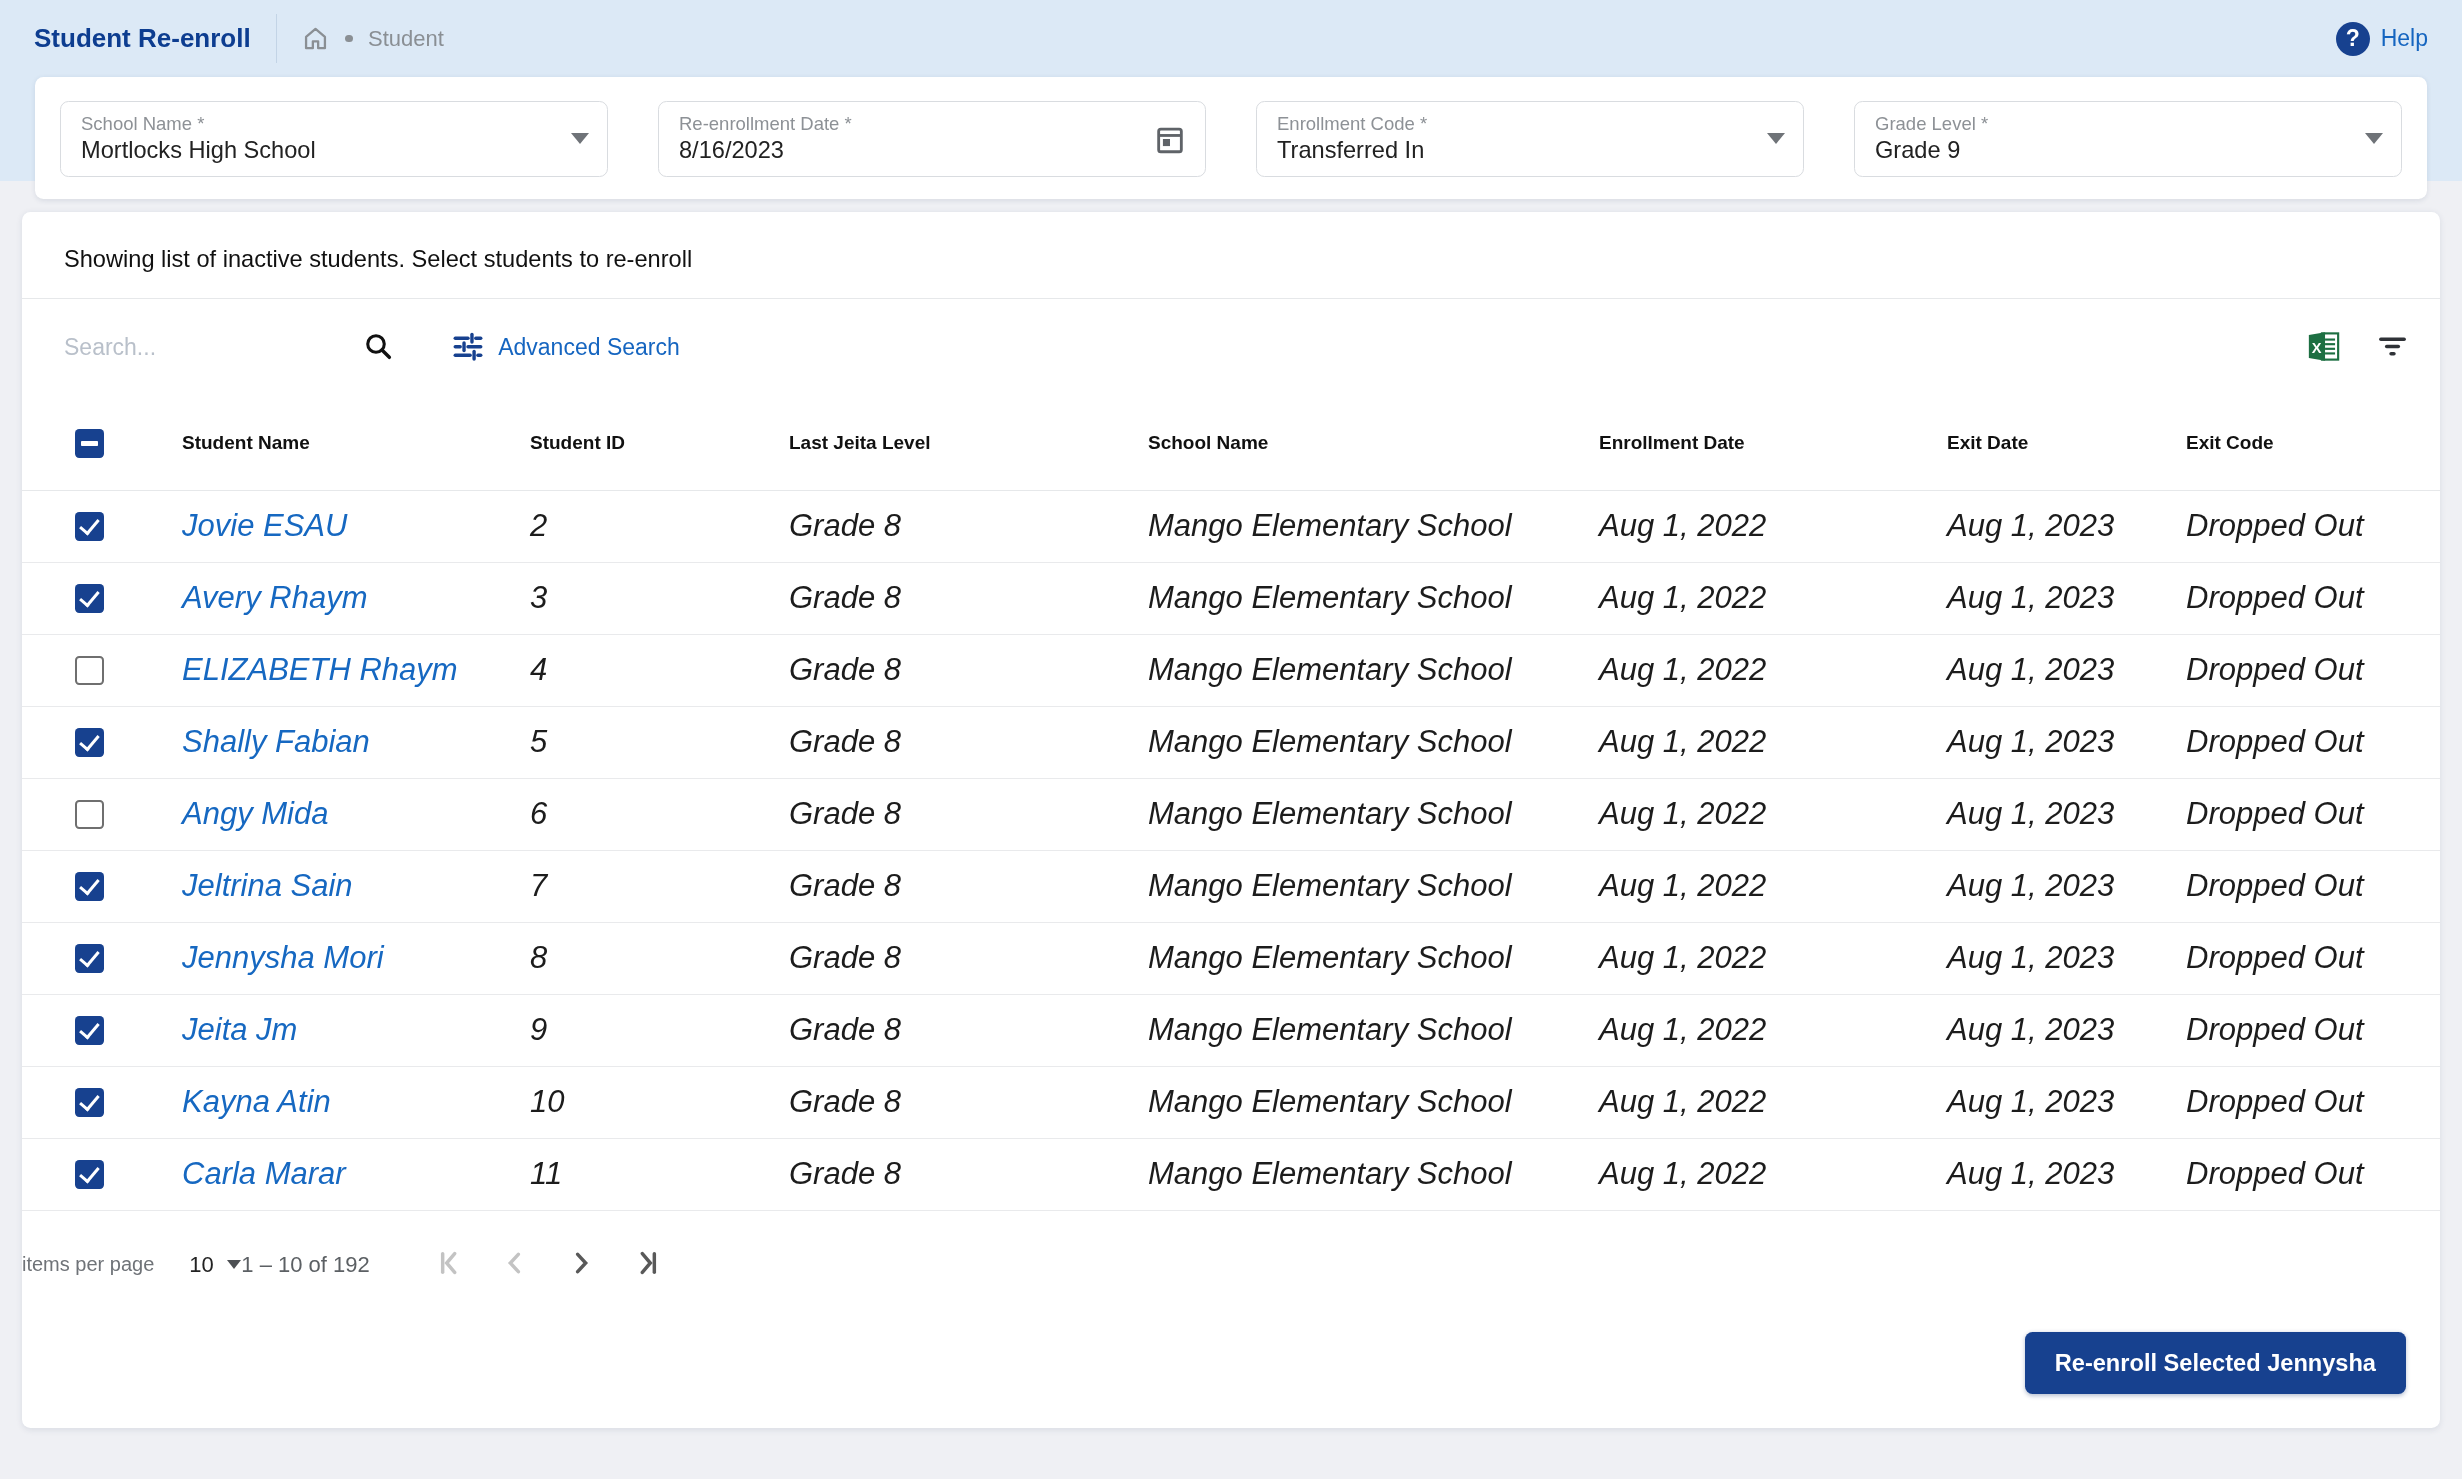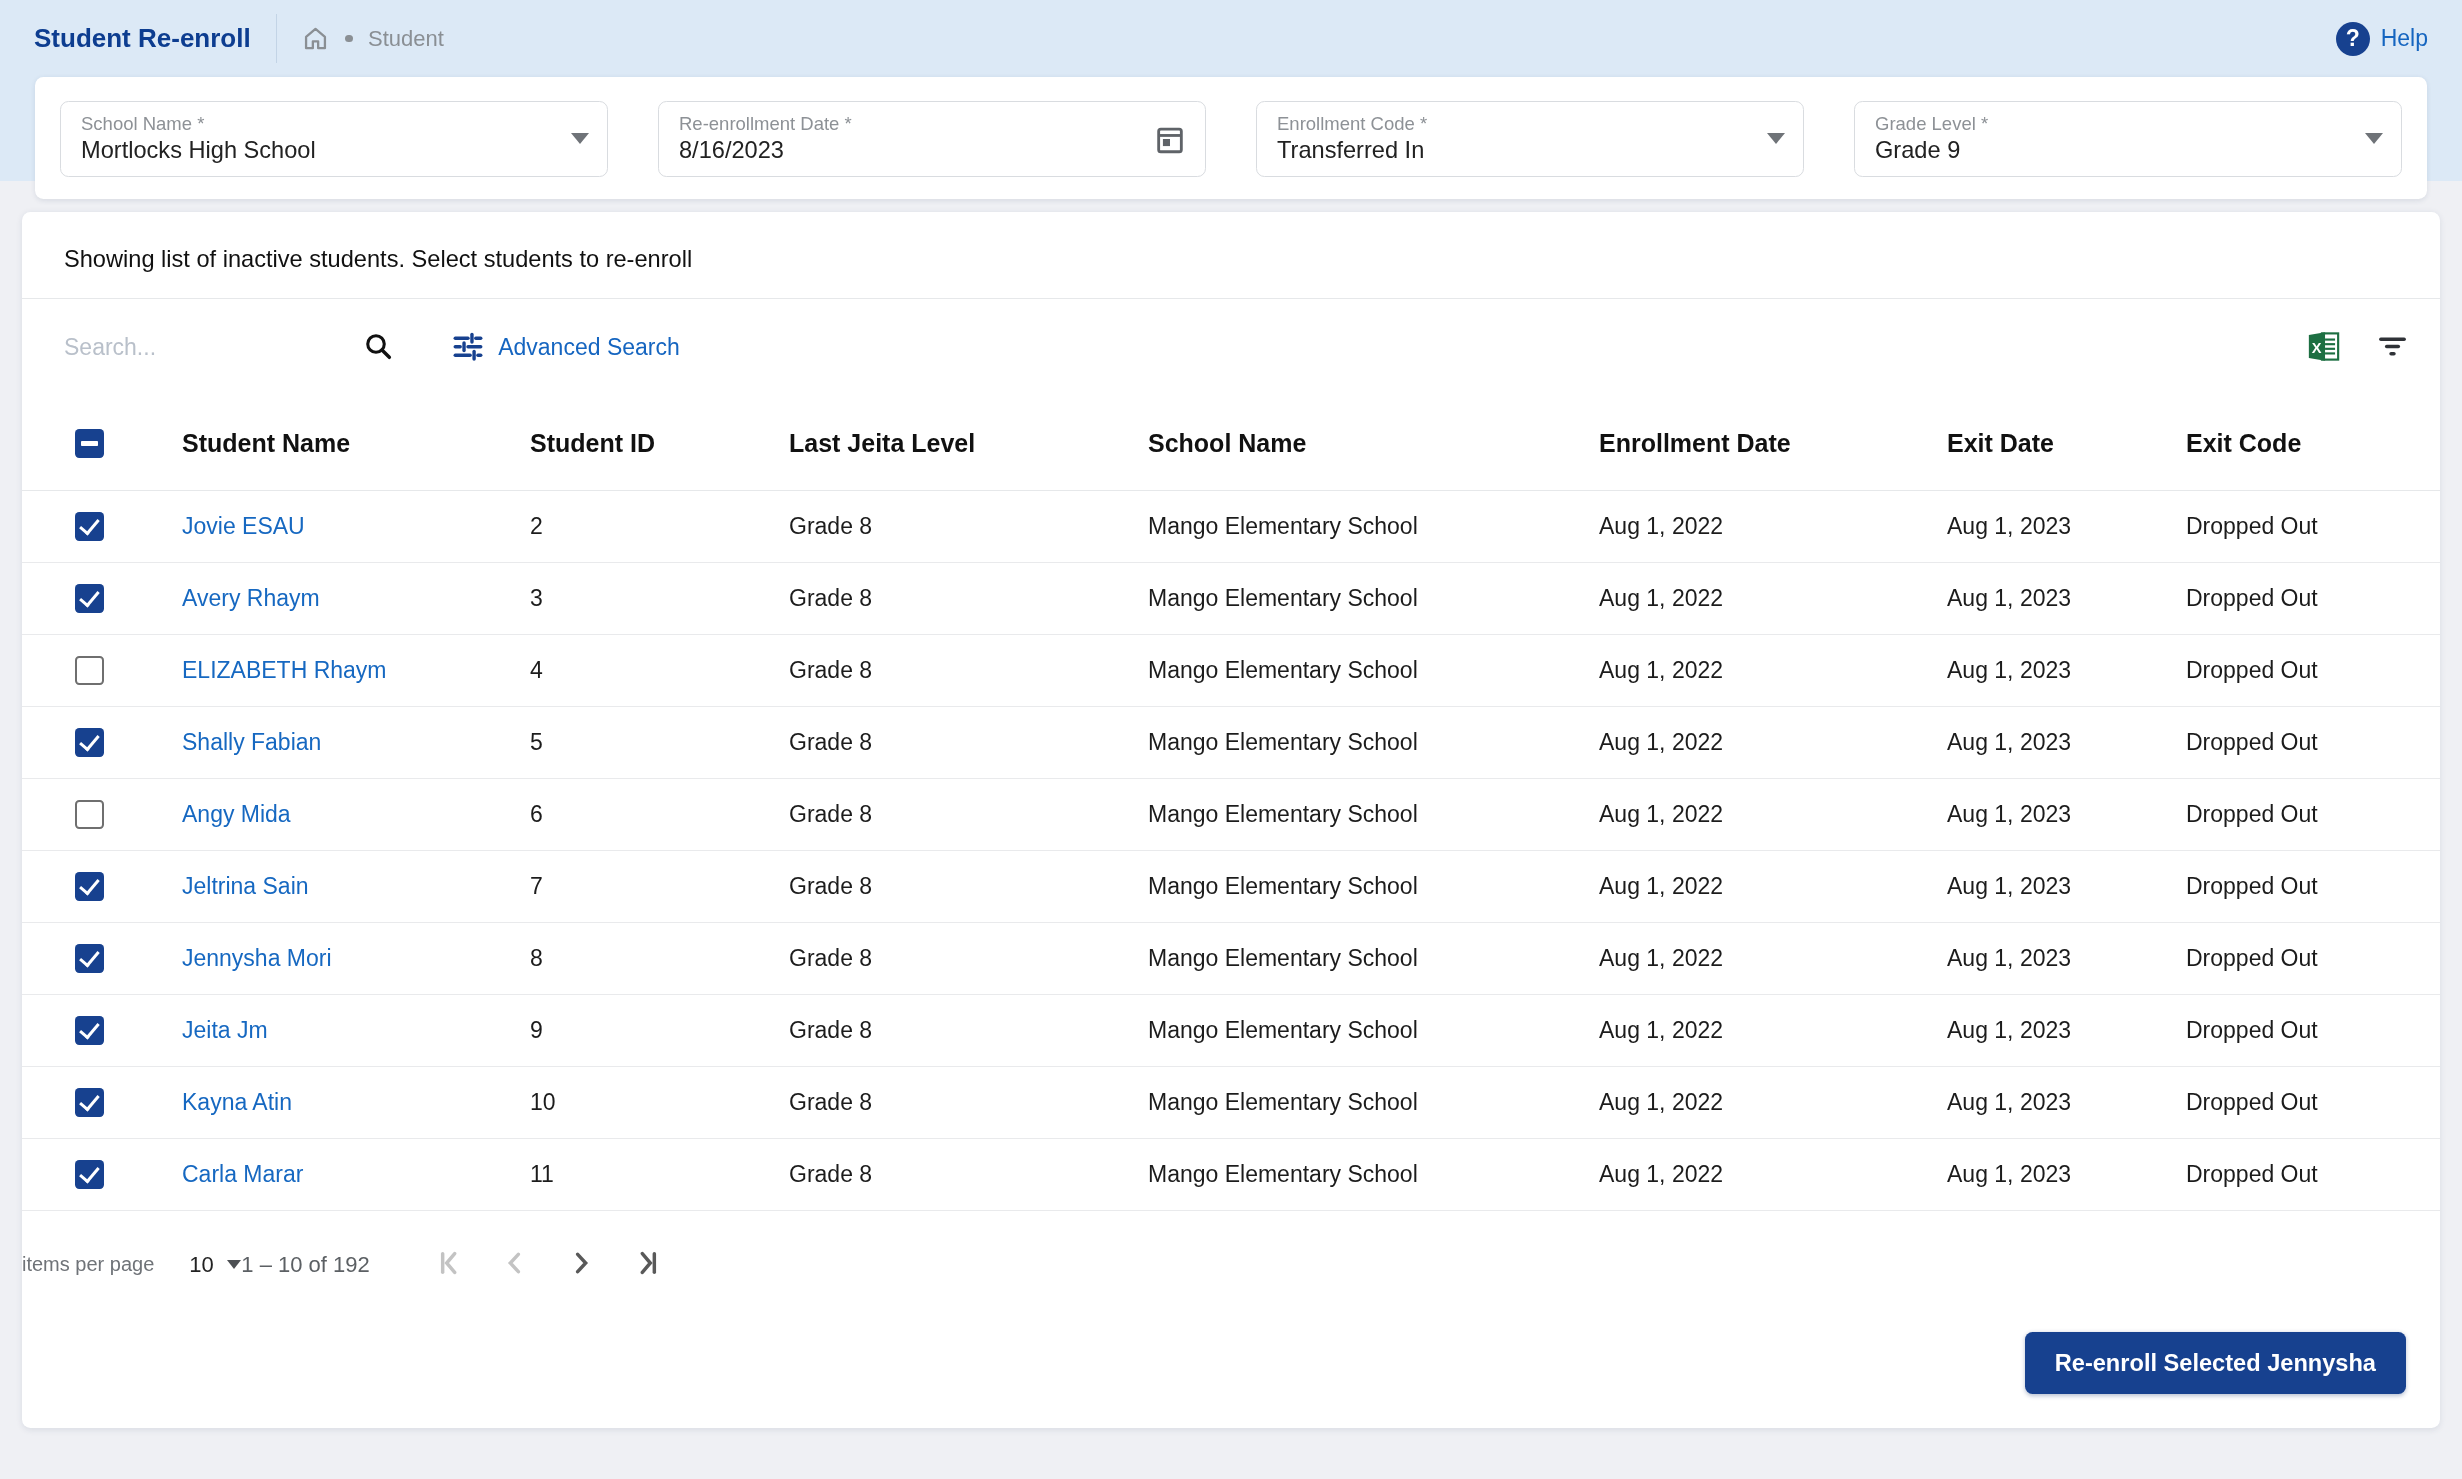--- a/index.html
+++ b/index.html
@@ -97,22 +97,22 @@
   .icon-btn { background: none; border: none; cursor: pointer; display: flex; align-items: center; }
 
   
   .table { width: 100%; }
   .t-row {
     display: grid;
     grid-template-columns: 160px 348px 259px 359px 451px 348px 239px 1fr;
     align-items: center;
   }
   .t-head { height: 94px; border-bottom: 0.8px solid #e6e8ea; }
-  .t-head .th { font-size: 25px; font-weight: bold; color: #111; }
-  .t-body .t-row { height: 72px; border-bottom: 0.8px solid #e9eaec; font-size: 23px; }
+  .t-head .th { font-size: 19px; font-weight: bold; color: #111; }
+  .t-body .t-row { height: 72px; border-bottom: 0.8px solid #e9eaec; font-size: 31px; font-style: italic; }
   .cell-cb { padding-left: 53px; display: flex; align-items: center; }
   .student-link { color: #1668c1; cursor: pointer; text-decoration: none; }
   .cell { color: #1c1c1c; }
 
   .cb { width: 29px; height: 29px; border-radius: 4.2px; position: relative; cursor: pointer; flex: none; }
   .cb.checked, .cb.indeterminate { background: #17418f; }
   .cb.checked::after {
     content: ""; position: absolute; left: 9.3px; top: 3.4px;
     width: 7.6px; height: 16px;
     border: solid #fff; border-width: 0 3.4px 3.4px 0;

